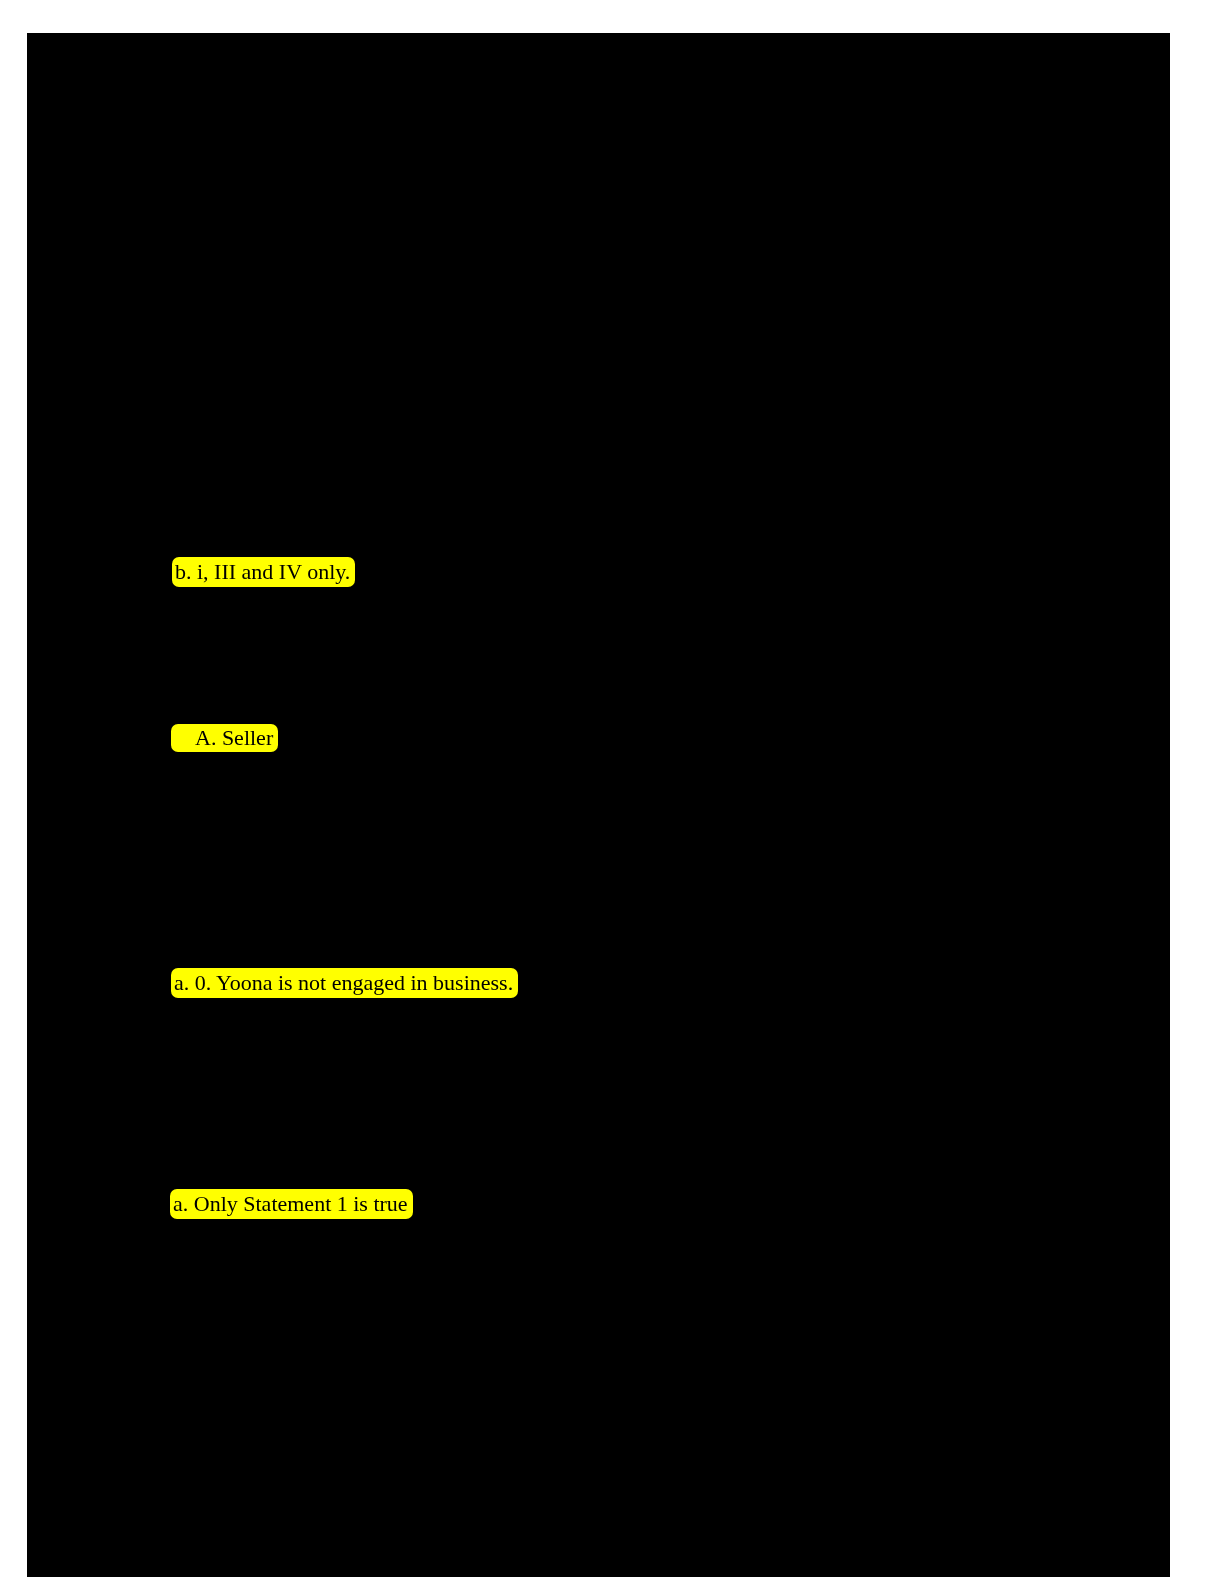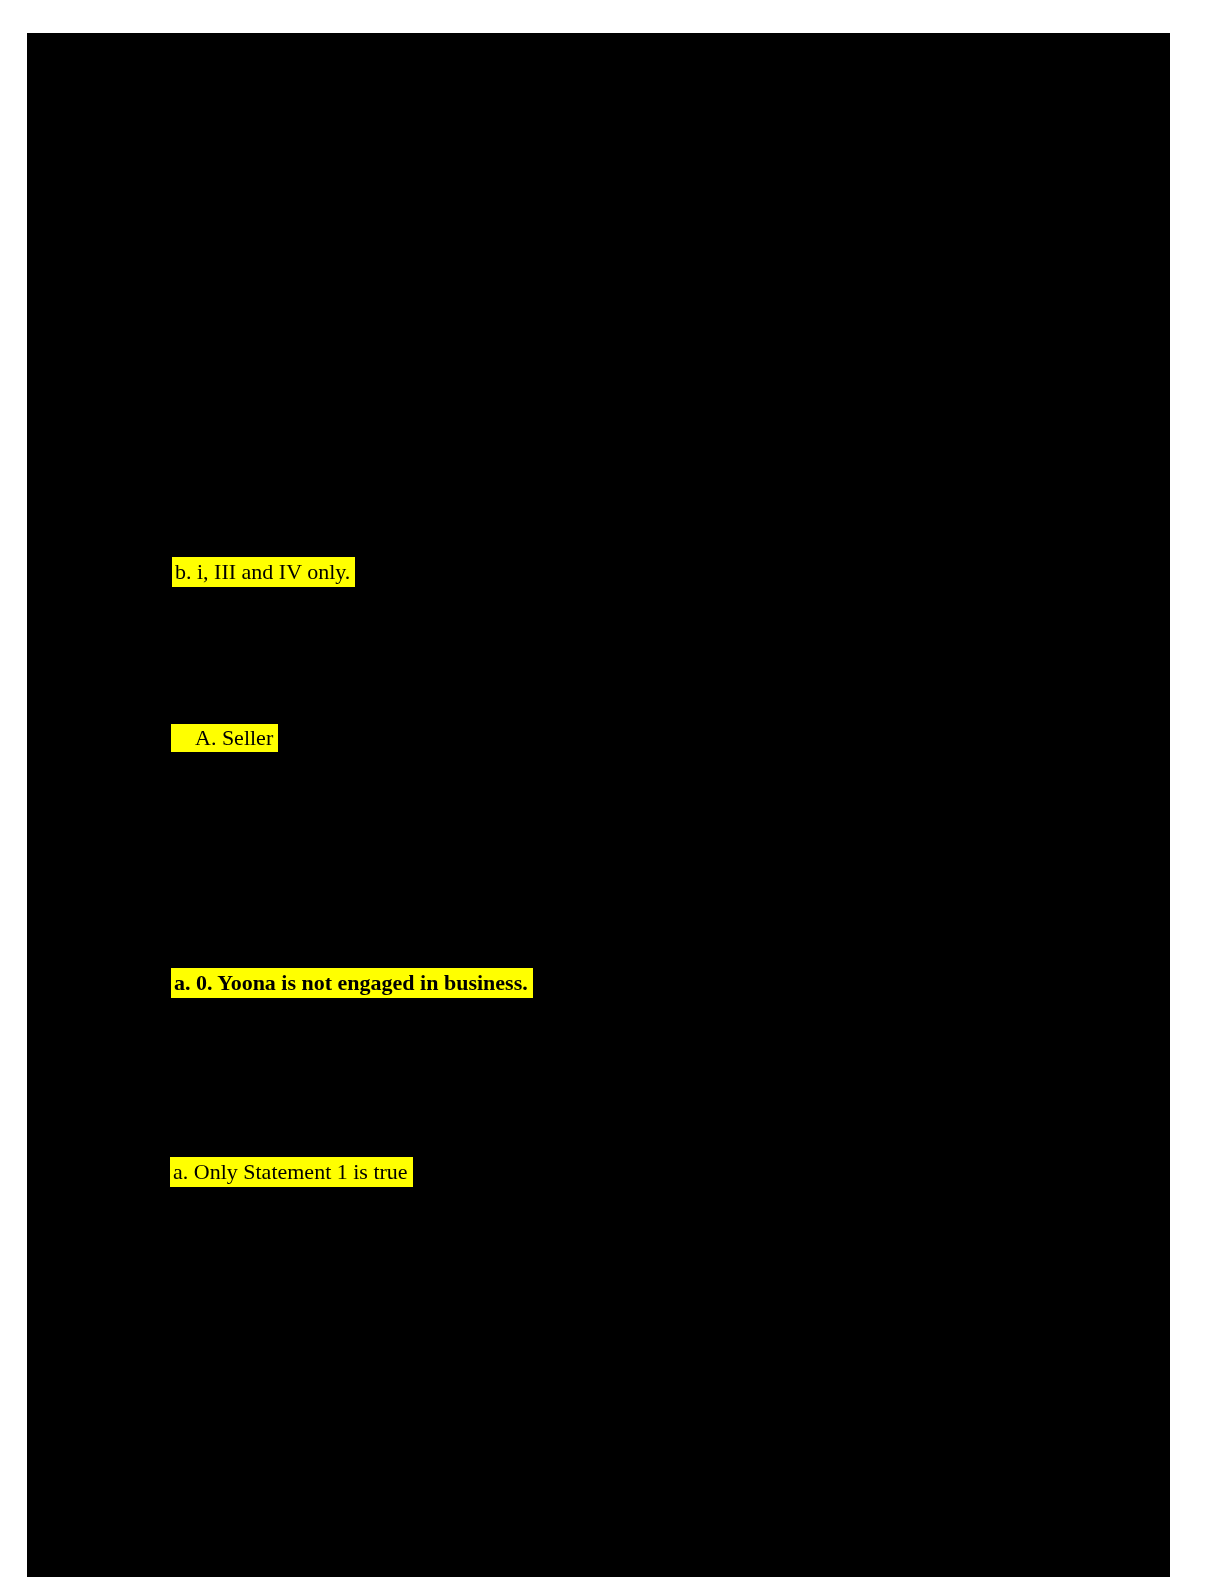--- a/index.html
+++ b/index.html
@@ -28,25 +28,26 @@
   .hl {
     position: absolute;
     display: inline-block;
     background: #ffff00;
     color: #000000;
     font-size: 22px;
     line-height: 30px;
     height: 30px;
     padding: 0 5px 0 3px;
     white-space: nowrap;
+    border-radius: 7px;
   }
   .hl1 { left: 145px; top: 524px; }
   .hl2 { left: 144px; top: 691px; line-height: 28px; height: 28px; padding-left: 24px; }
-  .hl3 { left: 144px; top: 935px; font-weight: bold; }
-  .hl4 { left: 143px; top: 1124px; }
+  .hl3 { left: 144px; top: 935px; }
+  .hl4 { left: 143px; top: 1156px; }
 </style>
 </head>
 <body>
 
 <div class="canvas">
   <div class="sheet">
     <span class="hl hl1">b. i, III and IV only.</span>
     <span class="hl hl2">A. Seller</span>
     <span class="hl hl3">a. 0. Yoona is not engaged in business.</span>
     <span class="hl hl4">a. Only Statement 1 is true</span>

